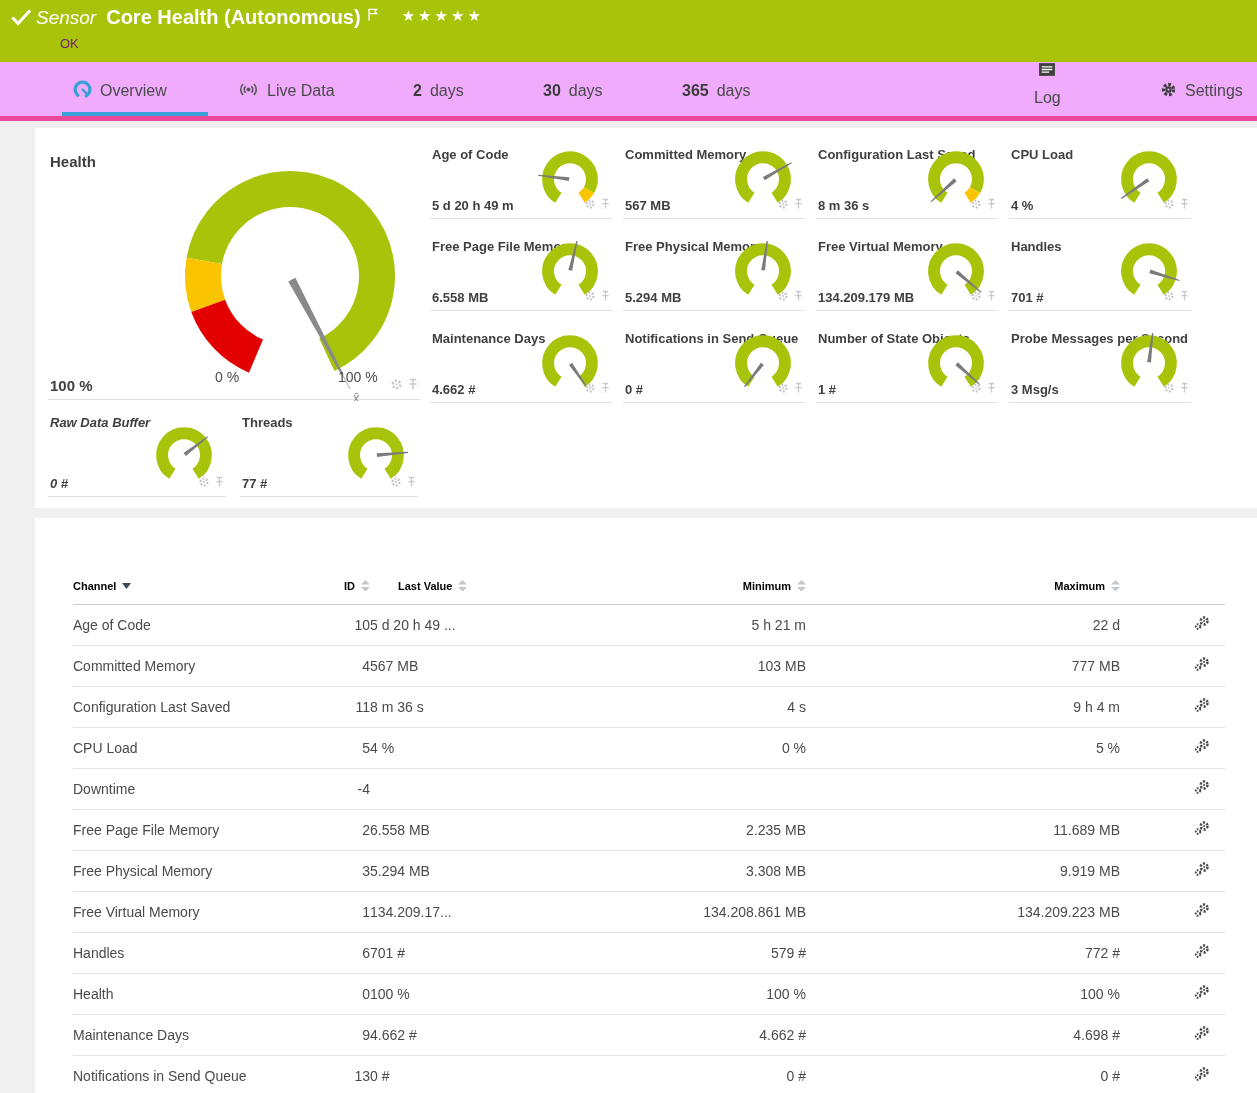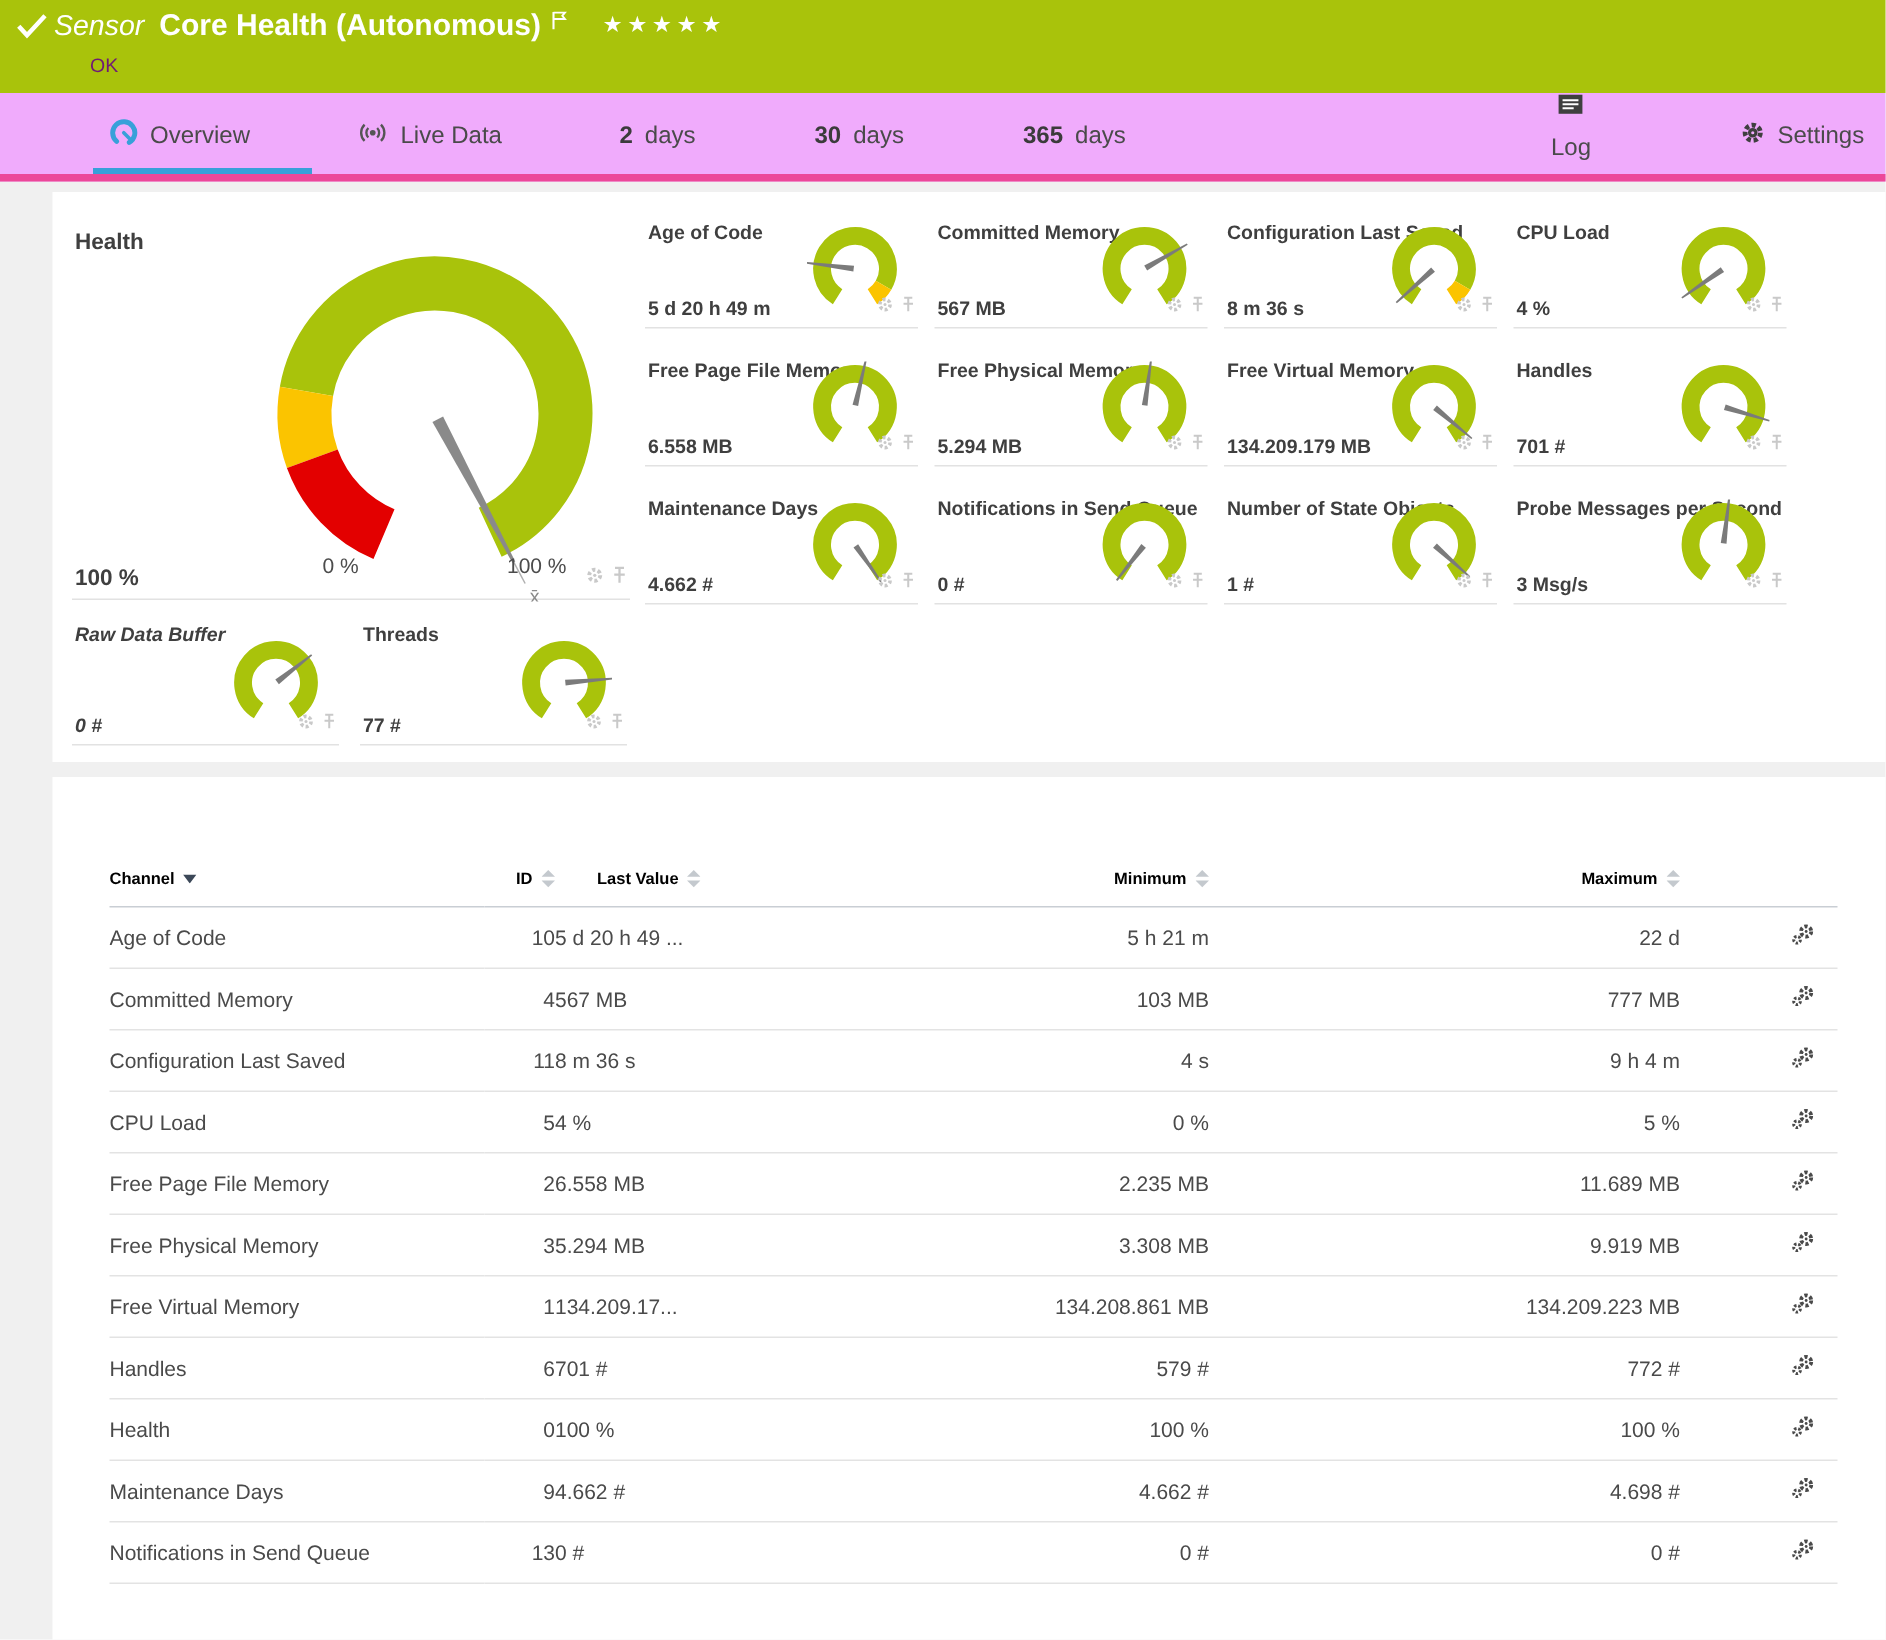--- a/index.html
+++ b/index.html
@@ -508,20 +508,36 @@
       <span>
         <svg width="17" height="16" viewBox="0 0 16 15">
                 <circle cx="9.5" cy="5.6" r="3.2" fill="none" stroke="#4a4a4a" stroke-width="2.4" stroke-dasharray="2 1.4"></circle>
                 <circle cx="9.5" cy="5.6" r="0.9" fill="#4a4a4a"></circle>
                 <circle cx="3.8" cy="10.8" r="2.1" fill="none" stroke="#4a4a4a" stroke-width="1.9" stroke-dasharray="1.5 1.1"></circle>
               </svg>
       </span>
     </td>
   </tr>
         <tr>
+    <td class="col-channel">Downtime</td>
+    <td class="col-id">-4</td>
+    <td class="col-last"></td>
+    <td class="col-min"></td>
+    <td class="col-max"></td>
+    <td class="col-gear">
+      <span>
+        <svg width="17" height="16" viewBox="0 0 16 15">
+                <circle cx="9.5" cy="5.6" r="3.2" fill="none" stroke="#4a4a4a" stroke-width="2.4" stroke-dasharray="2 1.4"></circle>
+                <circle cx="9.5" cy="5.6" r="0.9" fill="#4a4a4a"></circle>
+                <circle cx="3.8" cy="10.8" r="2.1" fill="none" stroke="#4a4a4a" stroke-width="1.9" stroke-dasharray="1.5 1.1"></circle>
+              </svg>
+      </span>
+    </td>
+  </tr>
+        <tr>
     <td class="col-channel">Free Page File Memory</td>
     <td class="col-id">2</td>
     <td class="col-last">6.558 MB</td>
     <td class="col-min">2.235 MB</td>
     <td class="col-max">11.689 MB</td>
     <td class="col-gear">
       <span>
         <svg width="17" height="16" viewBox="0 0 16 15">
                 <circle cx="9.5" cy="5.6" r="3.2" fill="none" stroke="#4a4a4a" stroke-width="2.4" stroke-dasharray="2 1.4"></circle>
                 <circle cx="9.5" cy="5.6" r="0.9" fill="#4a4a4a"></circle>

